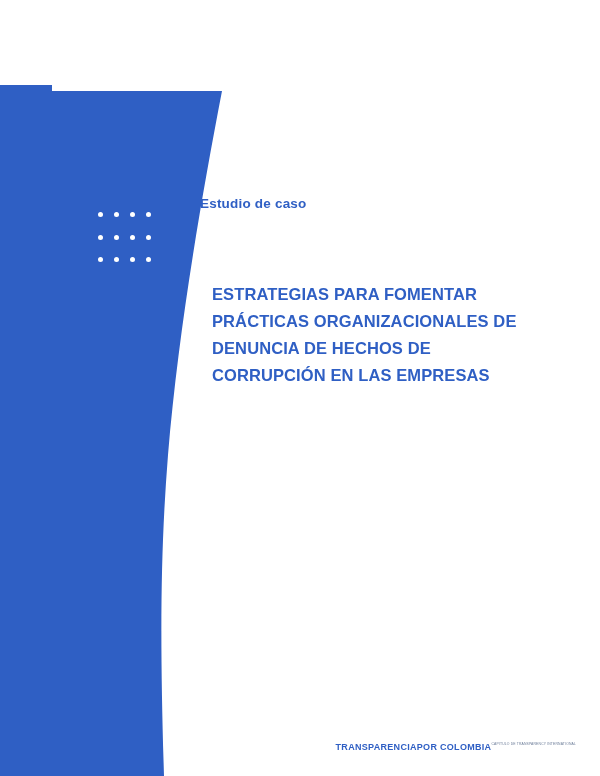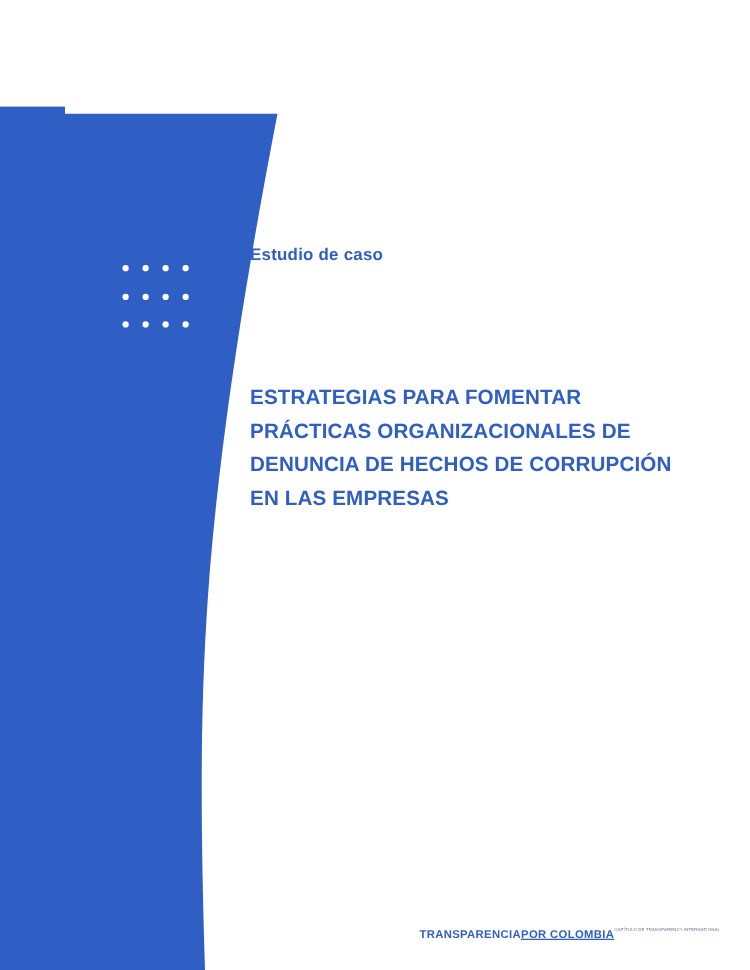--- a/index.html
+++ b/index.html
@@ -54,29 +54,29 @@
     position: absolute;
     left: 200px;
     top: 196px;
     width: 350px;
   }
   .eyebrow {
     font-size: 13.5px;
     font-weight: bold;
     color: #2f5fc4;
     letter-spacing: 0.2px;
-    margin: 0 0 94px 0;
+    margin: 0 0 70px 0;
   }
   .title {
     font-size: 16.5px;
     font-weight: bold;
     color: #2f5fc4;
     line-height: 1.63;
     letter-spacing: 0.1px;
-    margin: 0;
+    margin: 12px;
     text-transform: uppercase;
   }
   .date {
     position: absolute;
     left: 200px;
     top: 551px;
     width: 350px;
     text-align: right;
     font-size: 13.5px;
     font-weight: bold;
@@ -109,21 +109,20 @@
     font-size: 9px;
     font-weight: bold;
     color: #2f5fc4;
     letter-spacing: 0.3px;
   }
   .logo-line2 {
     font-size: 9px;
     font-weight: bold;
     color: #2f5fc4;
     letter-spacing: 0.3px;
-    text-decoration: underline;
   }
   .logo-line3 {
     font-size: 3.4px;
     color: #6a7b97;
     letter-spacing: 0.15px;
     margin-top: 1.5px;
   }
 </style>
 </head>
 <body>

